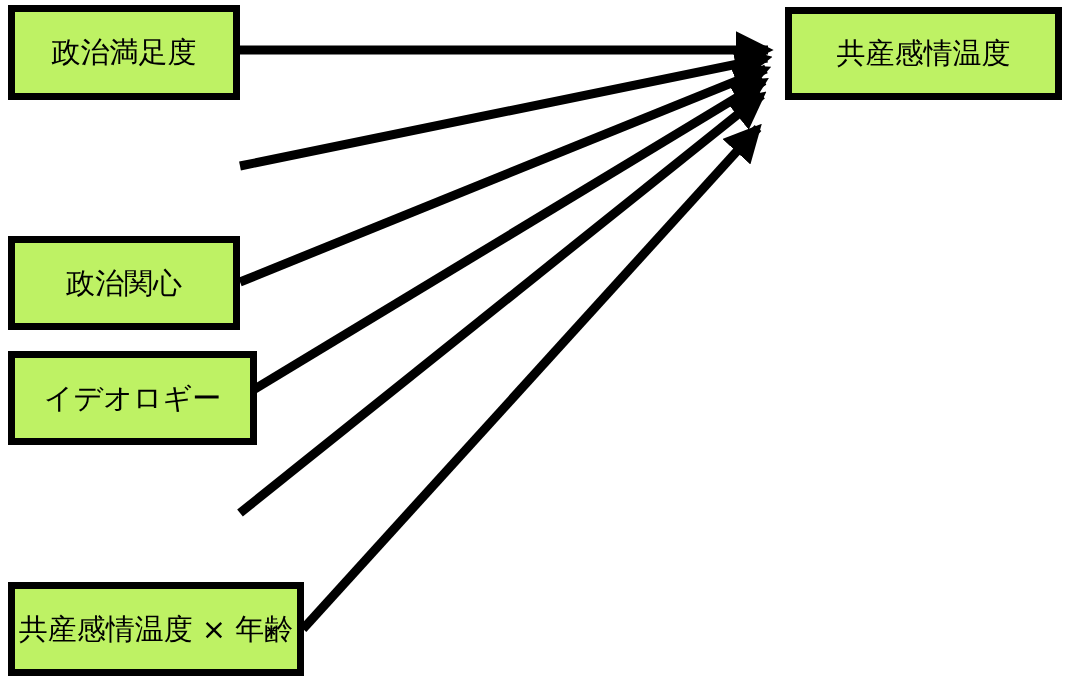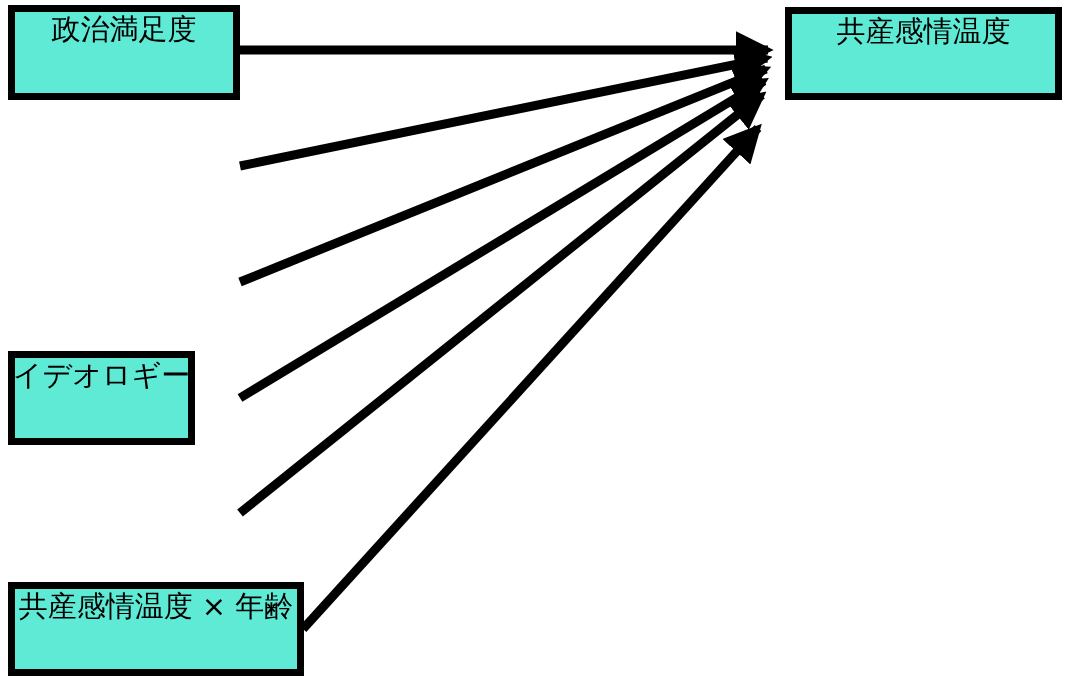--- a/index.html
+++ b/index.html
@@ -18,23 +18,23 @@
   .arrows {
     position: absolute;
     top: 0;
     left: 0;
     z-index: 1;
   }
   .box {
     position: absolute;
     box-sizing: border-box;
     border: 7px solid #000000;
-    background: #5eead4;
+    background: #bef264;
     display: flex;
-    align-items: flex-start;
+    align-items: center;
     justify-content: center;
     z-index: 2;
     color: #000000;
   }
   .box span {
     font-size: 29px;
     line-height: 1.2;
     white-space: nowrap;
     color: #000000;
   }
@@ -56,22 +56,25 @@
     <line x1="240" y1="398" x2="764" y2="81" stroke="#000000" stroke-width="9" marker-end="url(#arrowhead)"></line>
     <line x1="240" y1="513" x2="762" y2="95" stroke="#000000" stroke-width="9" marker-end="url(#arrowhead)"></line>
     <line x1="303" y1="629" x2="758" y2="128" stroke="#000000" stroke-width="9" marker-end="url(#arrowhead)"></line>
   </svg>
 
   <div class="box" style="top:5px; left:8px; width:232px; height:95px;">
     <span>政治満足度</span>
   </div>
 
 
+  <div class="box" style="top:236px; left:8px; width:232px; height:94px;">
+    <span>政治関心</span>
+  </div>
 
-  <div class="box" style="top:351px; left:8px; width:187px; height:94px;">
+  <div class="box" style="top:351px; left:8px; width:249px; height:94px;">
     <span>イデオロギー</span>
   </div>
 
 
   <div class="box" style="top:582px; left:8px; width:296px; height:94px;">
     <span>共産感情温度 × 年齢</span>
   </div>
 
   <div class="box" style="top:7px; left:785px; width:277px; height:93px;">
     <span>共産感情温度</span>

